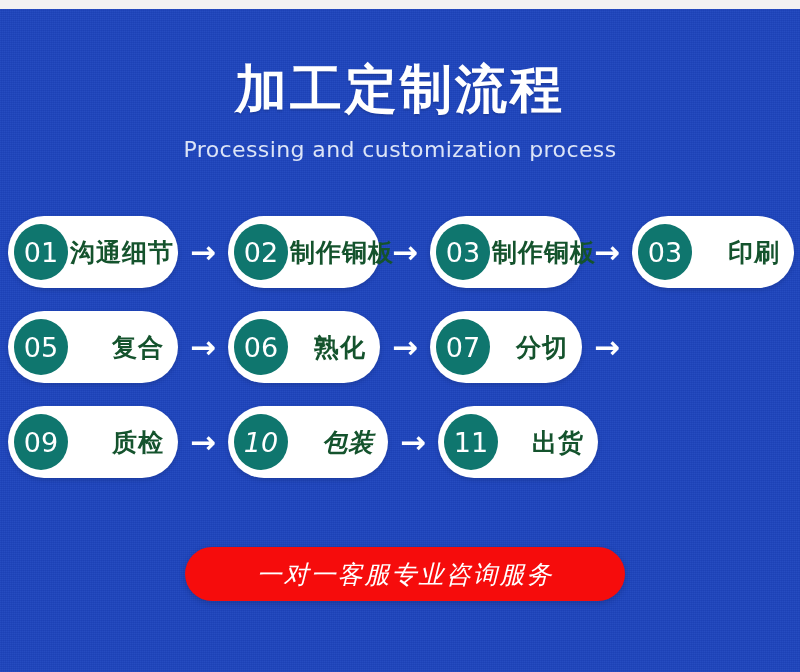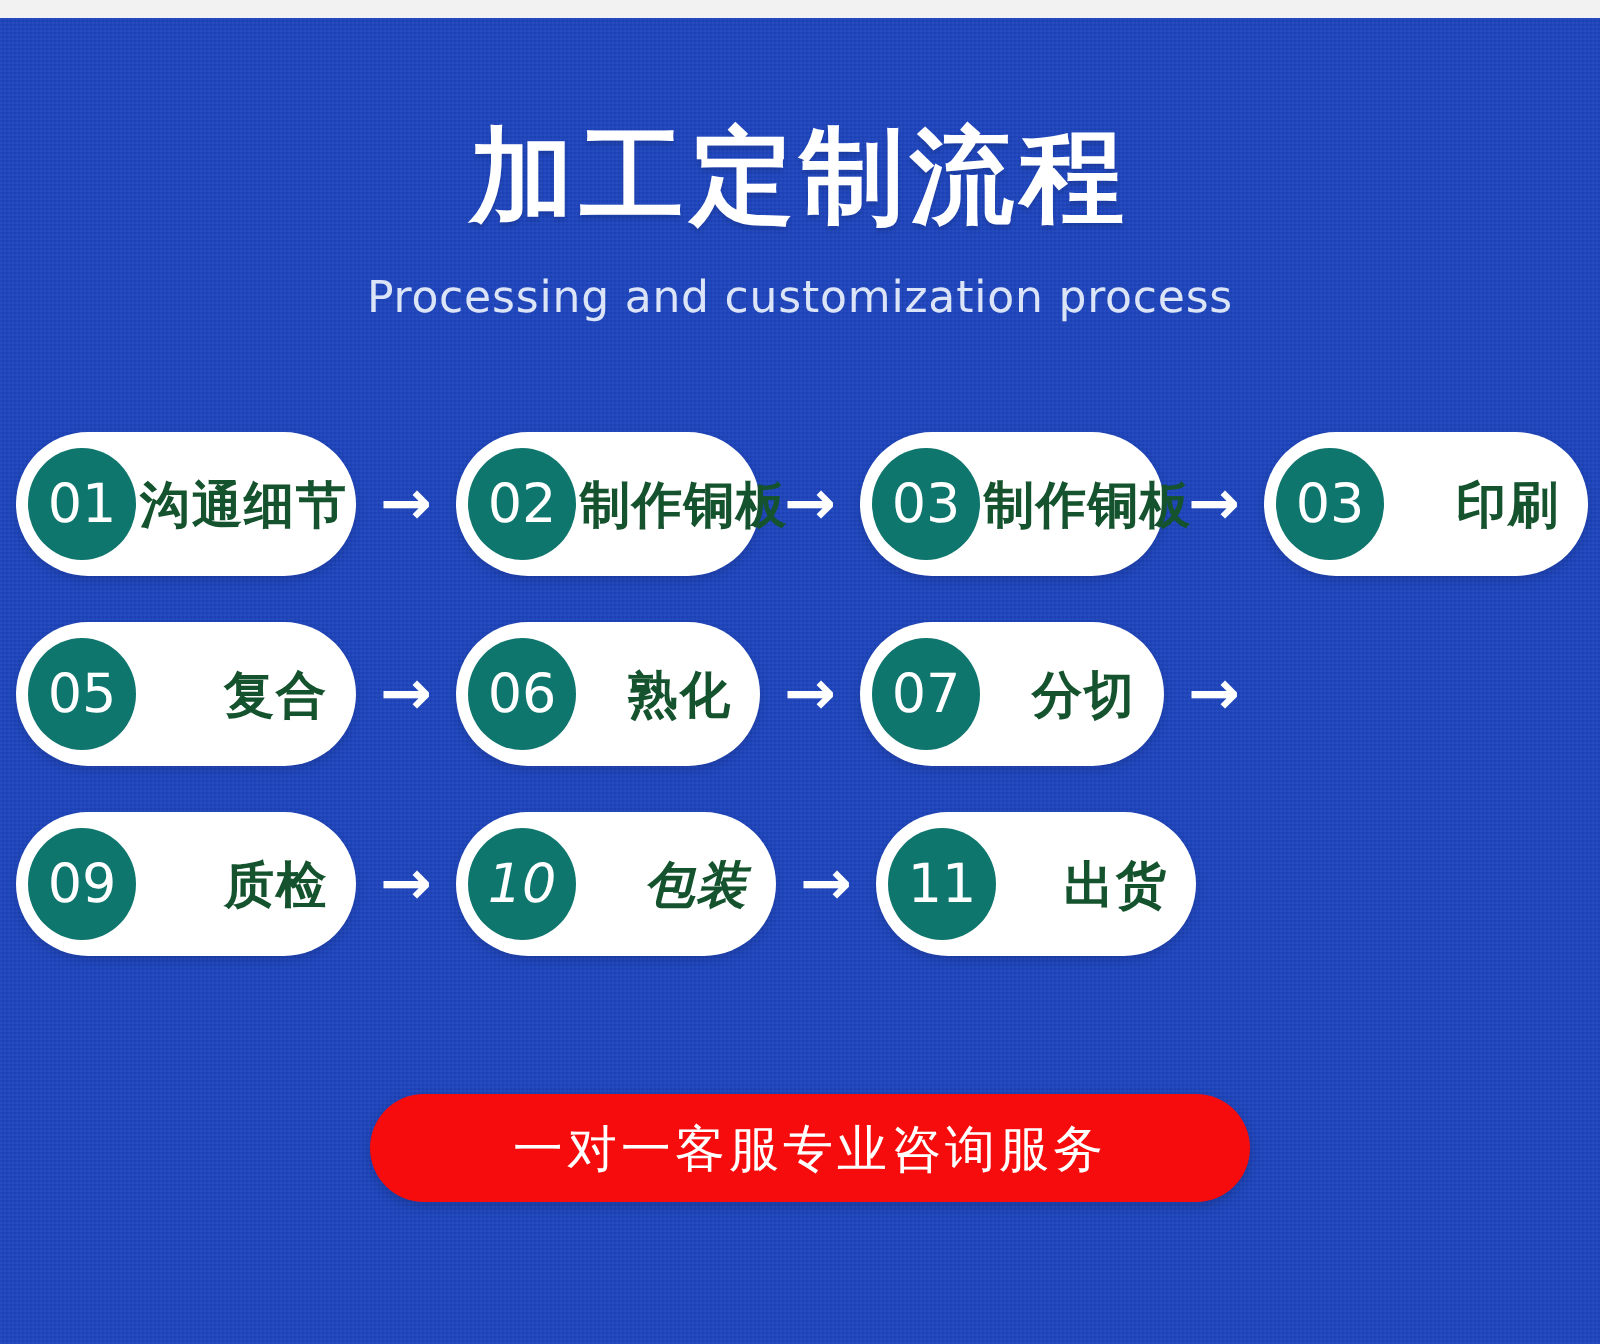--- a/index.html
+++ b/index.html
@@ -161,20 +161,21 @@
     cursor: pointer;
     border: none;
     padding: 0;
   }
   .cta-text {
     color: #ffffff;
     font-size: 25px;
     font-weight: normal;
     letter-spacing: 2px;
     font-family: "DejaVu Sans", "Liberation Sans", sans-serif;
+    font-style: italic;
   }
 </style>
 </head>
 <body>
 
 <div class="page">
 
   <div class="top-strip"></div>
 
   <div class="header">

